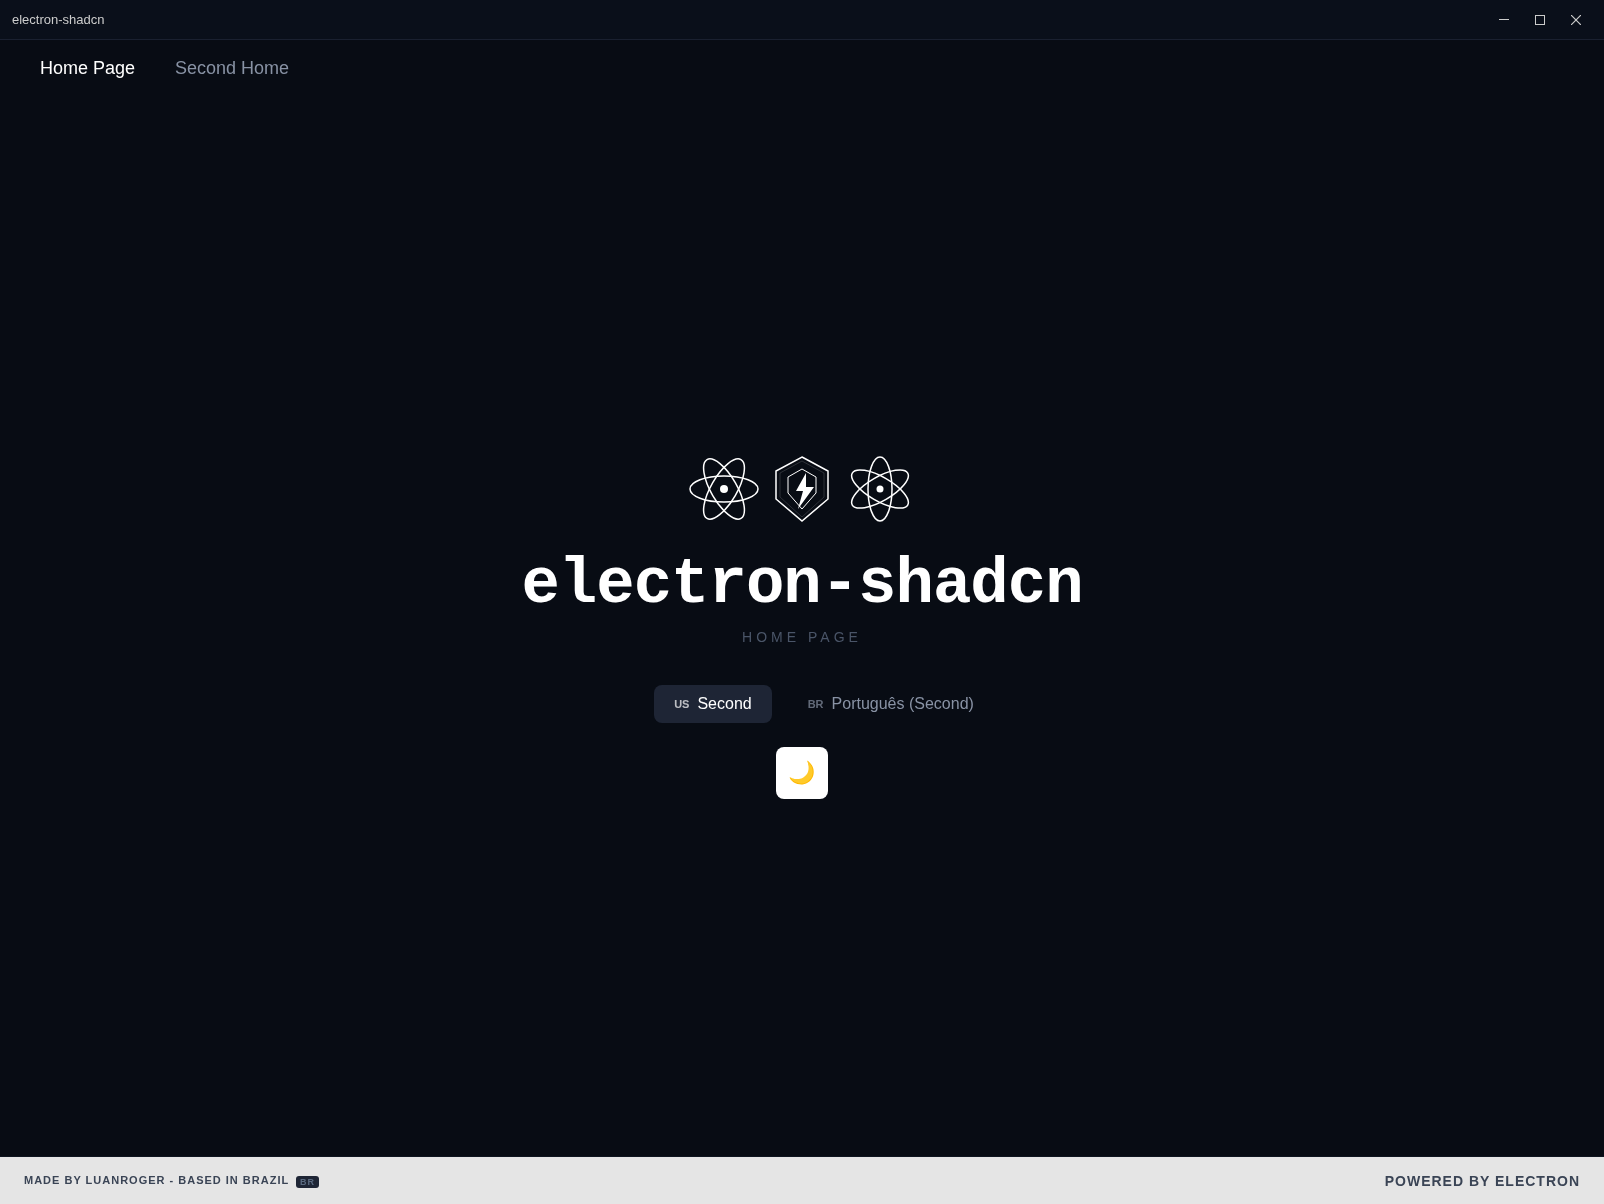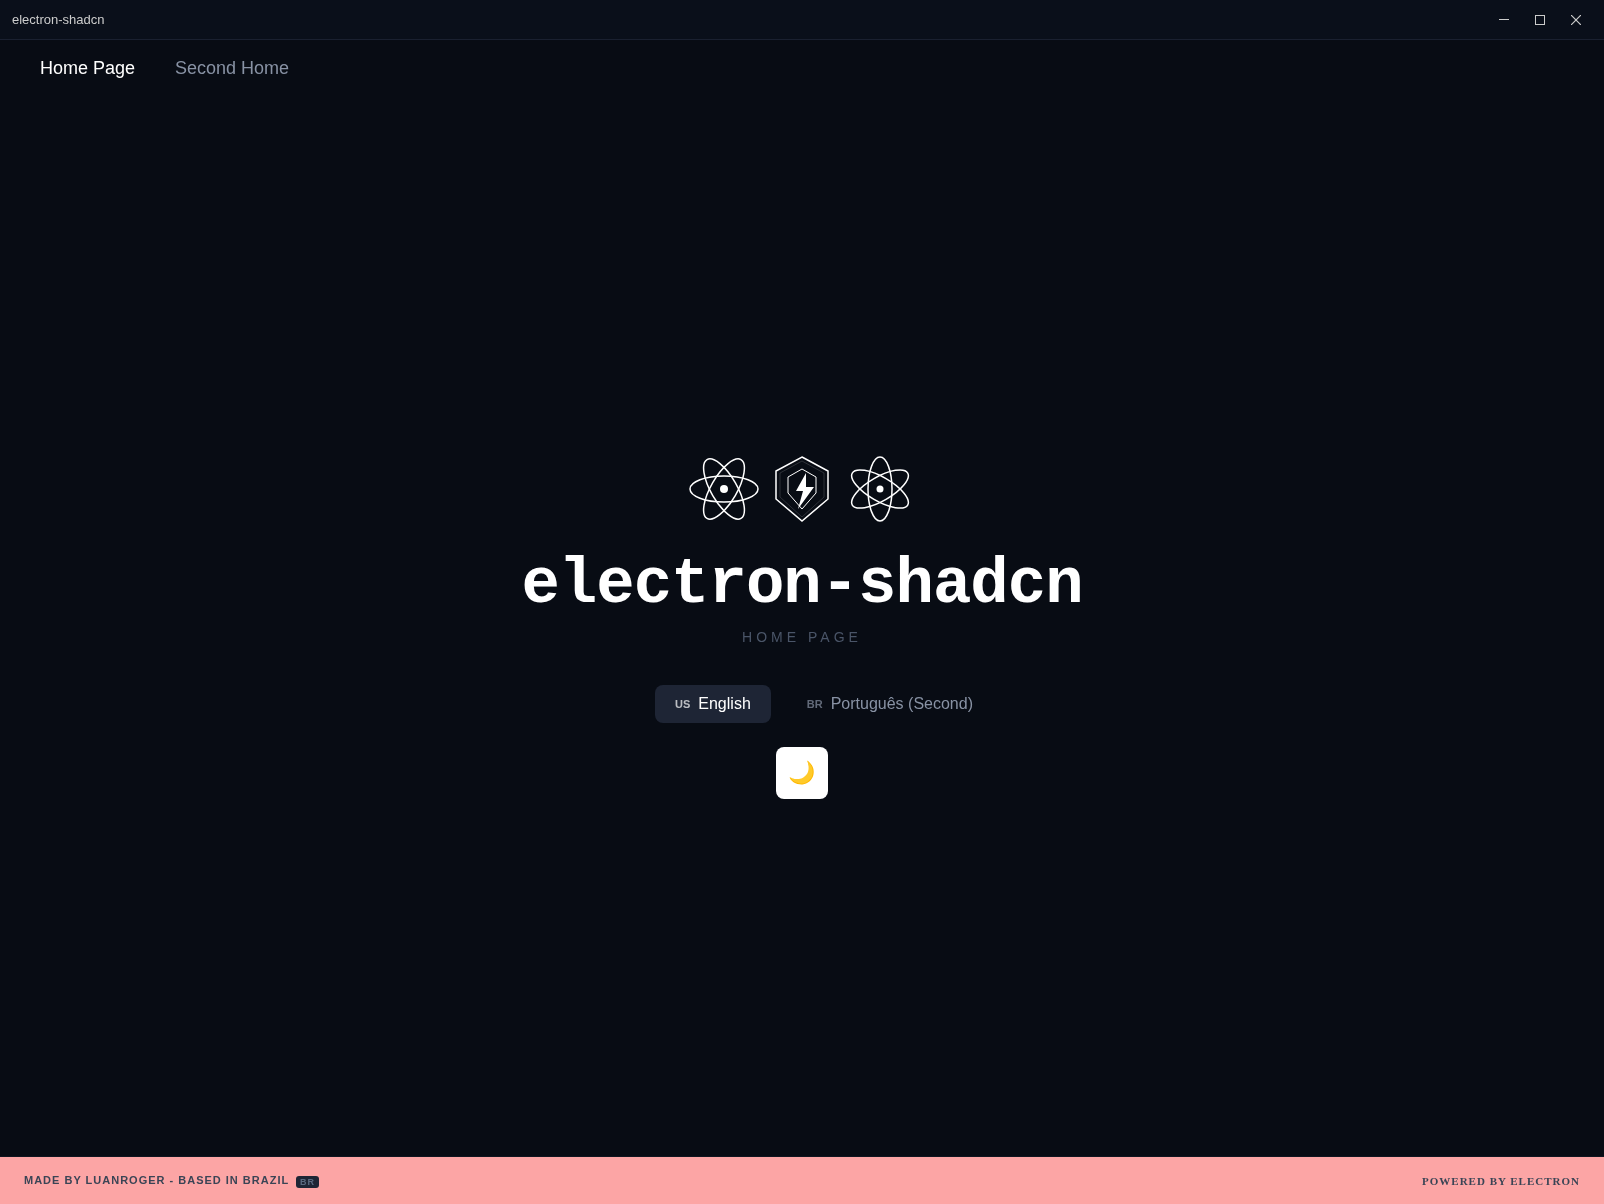--- a/index.html
+++ b/index.html
@@ -188,39 +188,38 @@
     .footer {
       position: absolute;
       bottom: 0;
       left: 0;
       right: 0;
       height: 48px;
       display: flex;
       align-items: center;
       justify-content: space-between;
       padding: 0 24px;
-      background-color: #fca5a5;
+      background-color: #e5e5e5;
       border-top: 1px solid #0f1520;
     }
 
     .footer-left {
       font-size: 11px;
       color: #3a4455;
       font-weight: 600;
       letter-spacing: 1px;
       text-transform: uppercase;
     }
 
     .footer-right {
-      font-size: 11px;
+      font-size: 14px;
       color: #3a4455;
       font-weight: 600;
       letter-spacing: 1px;
       text-transform: uppercase;
-      font-family: Liberation Serif, serif;
     }
 
     .footer-badge {
       font-size: 9px;
       font-weight: 700;
       background: #1e2535;
       color: #5a6a80;
       padding: 1px 4px;
       border-radius: 3px;
       margin-left: 3px;
@@ -284,21 +283,21 @@
     </svg>
   </div>
 
   <div class="app-title">electron-shadcn</div>
 
   <div class="app-subtitle">HOME PAGE</div>
 
   <div class="buttons-row">
     <button class="lang-btn active">
       <span class="lang-prefix">US</span>
-      <span>English</span>
+      <span>Second</span>
     </button>
     <button class="lang-btn inactive">
       <span class="lang-prefix">BR</span>
       <span>Português (Second)</span>
     </button>
   </div>
 
   <button class="theme-toggle">
     <span>🌙</span>
   </button>

